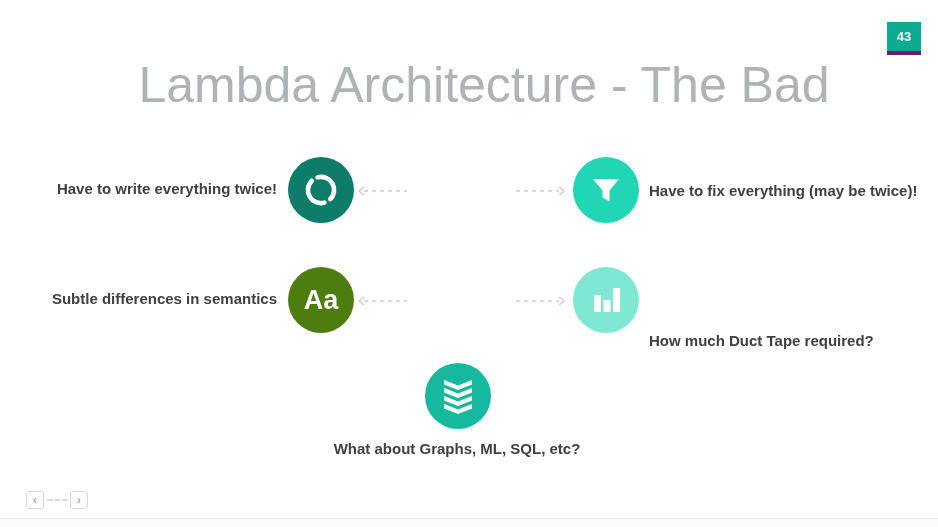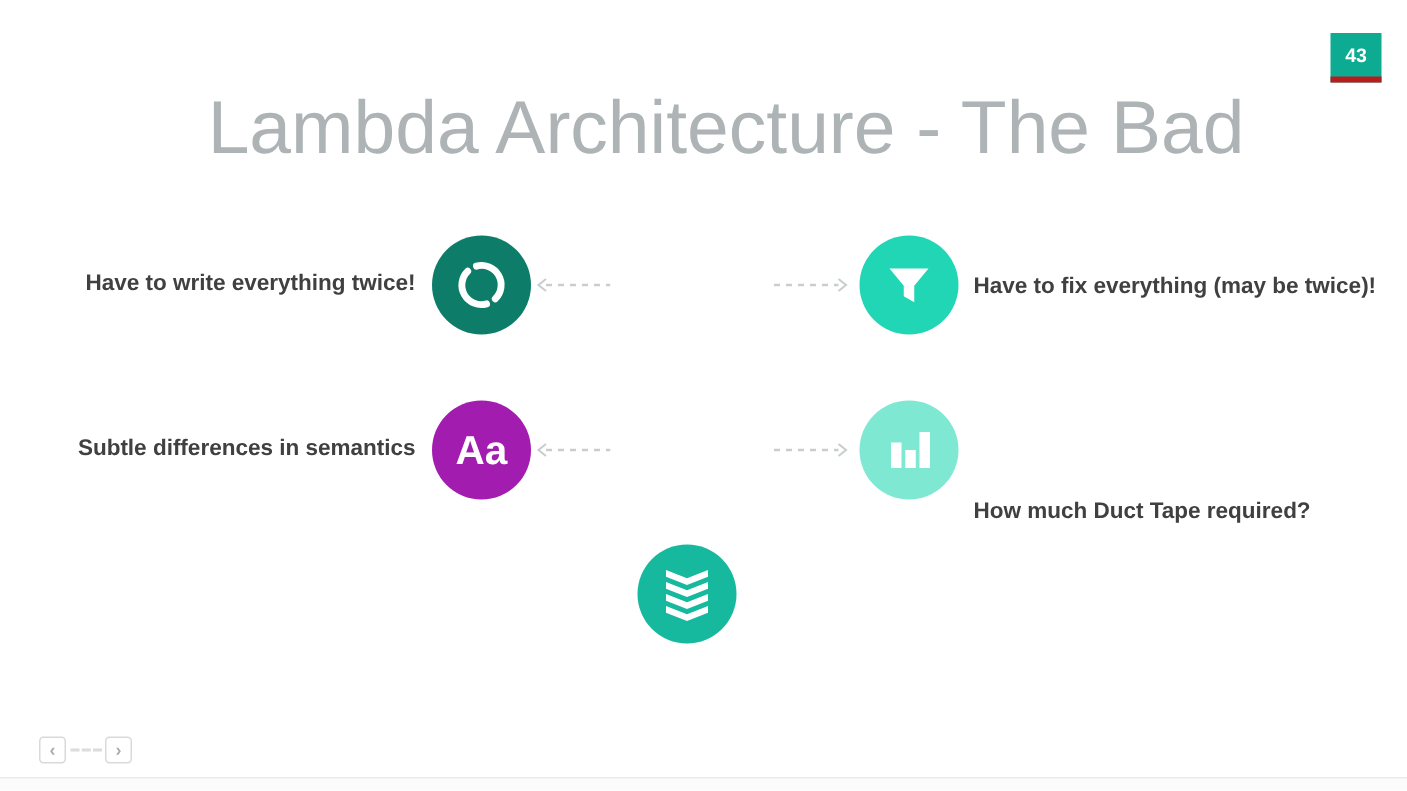--- a/index.html
+++ b/index.html
@@ -5,21 +5,21 @@
   * { margin:0; padding:0; box-sizing:border-box; }
   html,body { width:938px; height:527px; }
   body {
     font-family:"Liberation Sans","DejaVu Sans",sans-serif;
     background:#ffffff; position:relative; overflow:hidden;
   }
   .slide { position:absolute; inset:0; background:#ffffff; }
 
   .page-badge {
     position:absolute; left:887px; top:22px; width:34px; height:33px;
-    background:#0cab92; border-bottom:4px solid #b91c1c;
+    background:#0cab92; border-bottom:4px solid #701a75;
     color:#ffffff; font-size:13px; font-weight:bold;
     display:flex; align-items:center; justify-content:center;
   }
 
   .title {
     position:absolute; left:0; top:58px; width:938px;
     text-align:center; font-weight:200; font-size:50px;
     color:#aeb3b6; letter-spacing:0px; line-height:1.1;padding-left:30px;
   }
 
@@ -110,21 +110,21 @@
       <svg width="66" height="66" viewBox="0 0 66 66">
         <path d="M20 22 L46 22 L36.5 33.5 L36.5 44.5 L29.5 40.5 L29.5 33.5 Z" fill="#ffffff"></path>
       </svg>
     </span>
   </div>
 
   <div class="feature-label lbl-r2-left">Subtle differences in semantics</div>
 
   <div class="feature-label lbl-r1-right">Have to fix everything (may be twice)!</div>
 
-  <div class="icon-circle ic-3" style="background-color: #a21caf;">
+  <div class="icon-circle ic-3" style="background-color: #4d7c0f;">
     <span class="glyph-aa">Aa</span>
   </div>
 
   <span class="dash-arrow da-3">
     <svg width="52" height="12" viewBox="0 0 52 12">
       <line x1="9" y1="6" x2="52" y2="6" stroke="#c9cdcf" stroke-width="1.6" stroke-dasharray="4 4"></line>
       <polyline points="9,2 4,6 9,10" fill="none" stroke="#c9cdcf" stroke-width="1.4"></polyline>
     </svg>
   </span>
 
@@ -151,19 +151,20 @@
     <span>
       <svg width="66" height="66" viewBox="0 0 66 66">
         <polygon points="19,17 33,22.5 47,17 47,21.5 33,27 19,21.5" fill="#ffffff"></polygon>
         <polygon points="19,25 33,30.5 47,25 47,29.5 33,35 19,29.5" fill="#ffffff"></polygon>
         <polygon points="19,33 33,38.5 47,33 47,37.5 33,43 19,37.5" fill="#ffffff"></polygon>
         <polygon points="19,41 33,46.5 47,41 47,45.5 33,51 19,45.5" fill="#ffffff"></polygon>
       </svg>
     </span>
   </div>
 
+  <div class="feature-label lbl-r3-center">What about Graphs, ML, SQL, etc?</div>
 
   <div class="nav-btn nav-prev">‹</div>
   <span class="nav-dashes"></span>
   <div class="nav-btn nav-next">›</div>
 
   <div class="slide-bottom-edge"></div>
 </div>
 
 </body></html>

